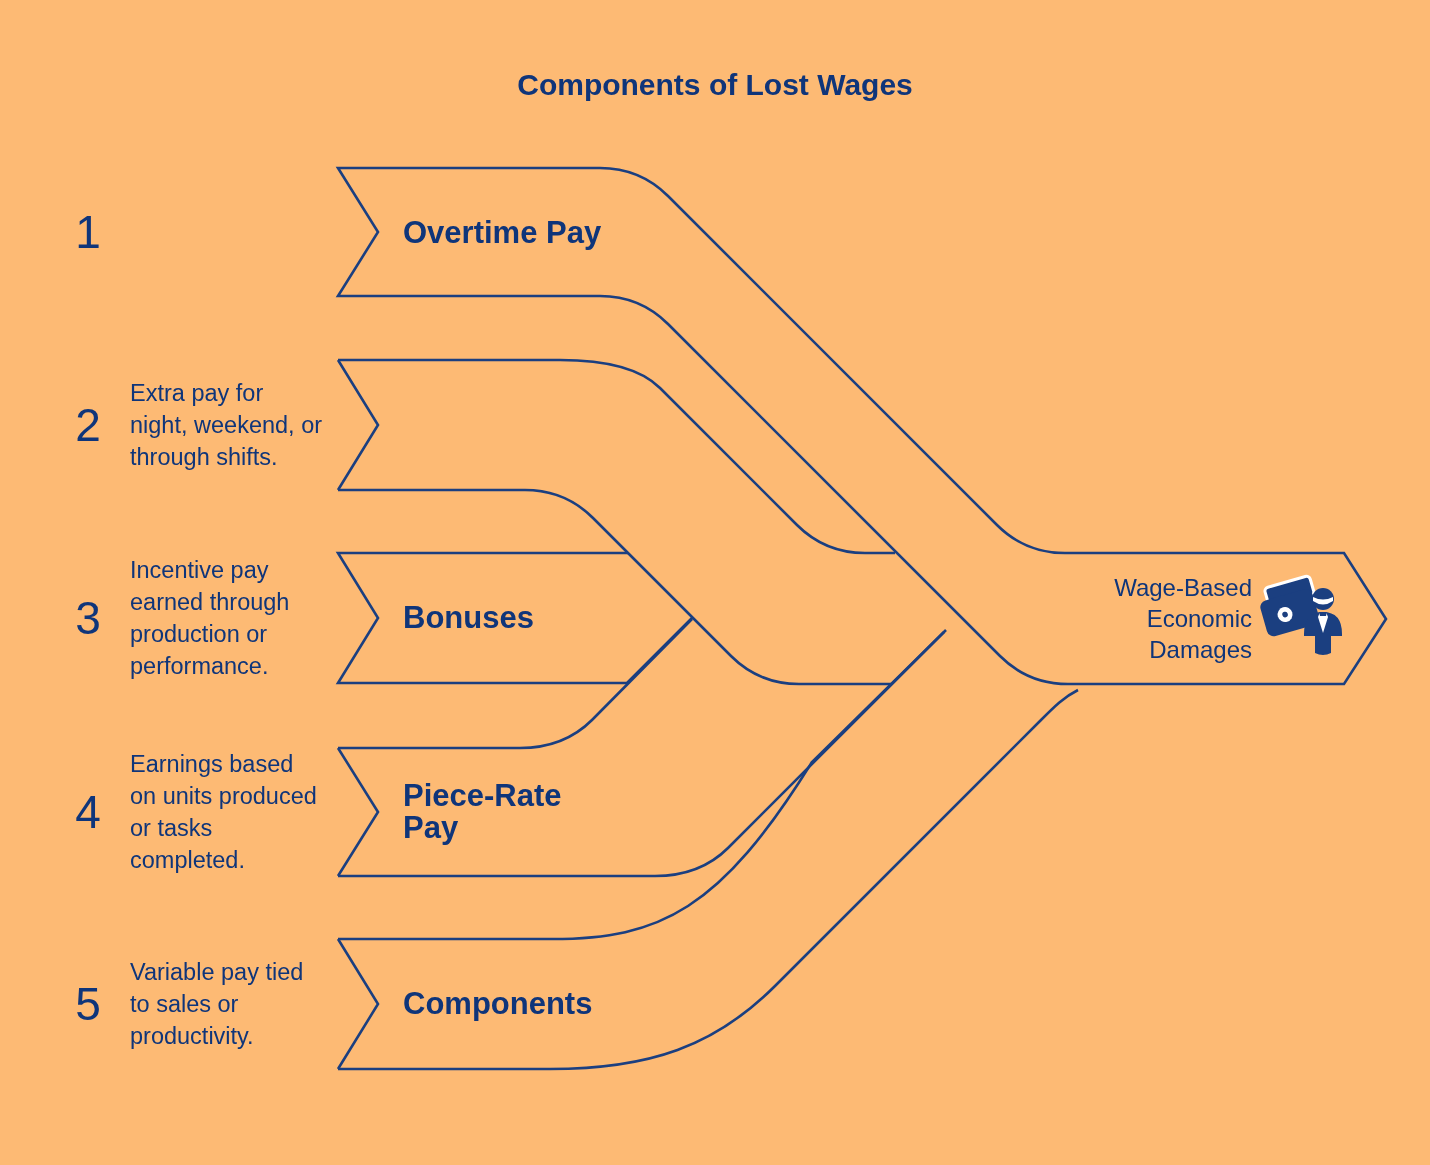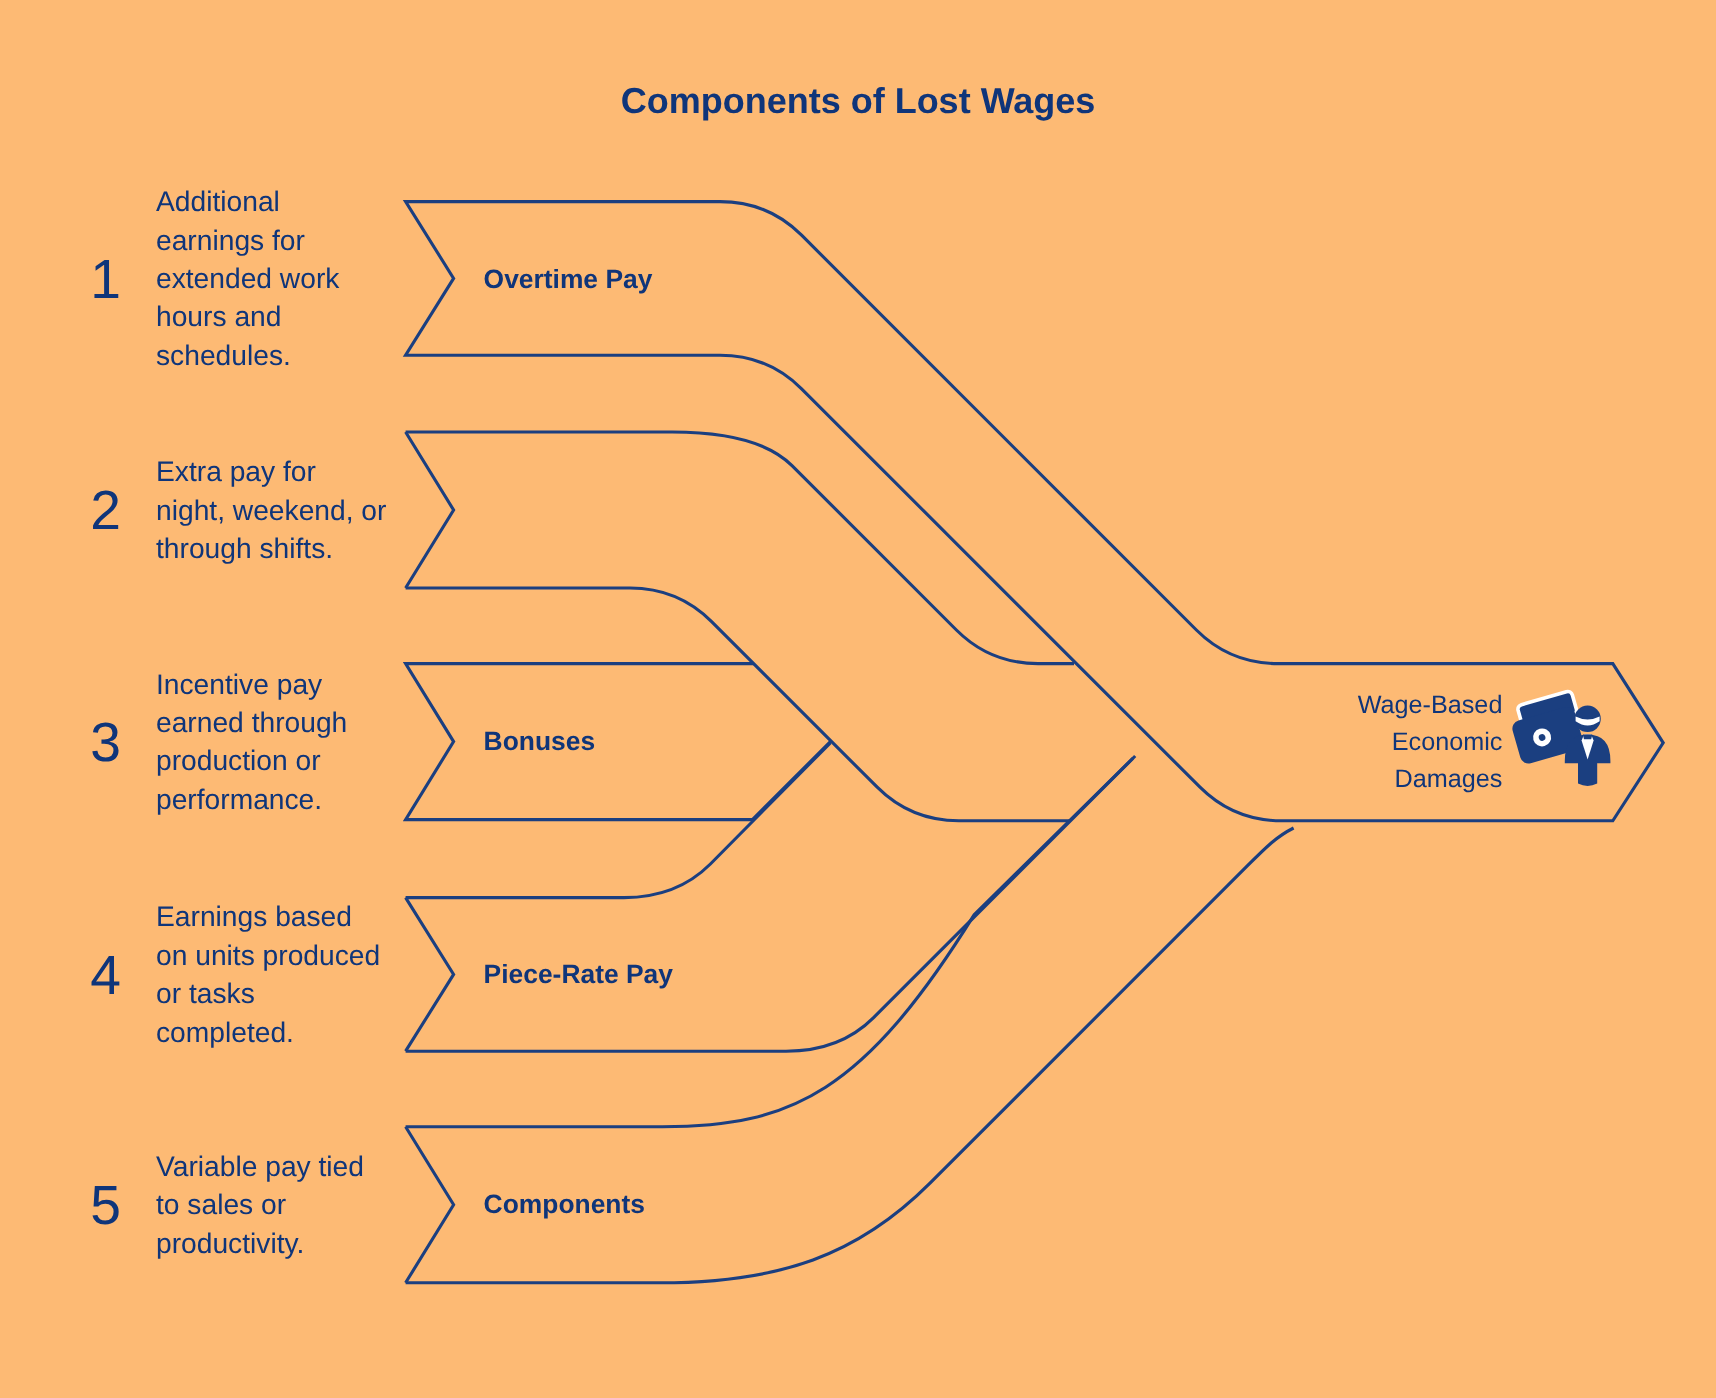--- a/index.html
+++ b/index.html
@@ -27,27 +27,27 @@
   }
   .desc{
     position:absolute;left:130px;width:195px;
     display:flex;flex-direction:column;justify-content:center;
     font-size:23.5px;line-height:32px;color:var(--navy);
     transform:translateY(-50%);
   }
   .band-label{
     position:absolute;left:403px;width:200px;
     display:flex;flex-direction:column;justify-content:center;
-    font-size:22px;line-height:32px;font-weight:bold;color:var(--navy);
+    font-size:31px;line-height:32px;font-weight:bold;color:var(--navy);
     transform:translateY(-50%);
   }
   .out-label{
     position:absolute;left:1102px;top:572px;width:150px;
     text-align:right;
-    font-size:21px;line-height:31px;color:var(--navy);
+    font-size:24px;line-height:31px;color:var(--navy);
   }
   svg{position:absolute;left:0;top:0;}
   .flow{fill:none;stroke:var(--line);stroke-width:2.6;stroke-miterlimit:8;}
 </style>
 </head>
 <body>
 
 <div id="canvas">
 
   <div class="title">Components of Lost Wages</div>
@@ -87,21 +87,20 @@
       <path d="M1319,612 h8 l-1,4 h-6 z" fill="var(--line)"></path>
     </g>
   </svg>
 
   <div class="num" style="top:232px">1</div>
   <div class="num" style="top:425px">2</div>
   <div class="num" style="top:618px">3</div>
   <div class="num" style="top:812px">4</div>
   <div class="num" style="top:1004px">5</div>
 
-  <div class="desc" style="top:232px">Additional earnings for extended work hours and schedules.</div>
   <div class="desc" style="top:425px">Extra pay for night, weekend, or through shifts.</div>
   <div class="desc" style="top:618px">Incentive pay earned through production or performance.</div>
   <div class="desc" style="top:812px">Earnings based on units produced or tasks completed.</div>
   <div class="desc" style="top:1004px">Variable pay tied to sales or productivity.</div>
 
   <div class="band-label" style="top:233px">Overtime Pay</div>
   <div class="band-label" style="top:618px">Bonuses</div>
   <div class="band-label" style="top:812px">Piece-Rate Pay</div>
   <div class="band-label" style="top:1004px">Components</div>
 

